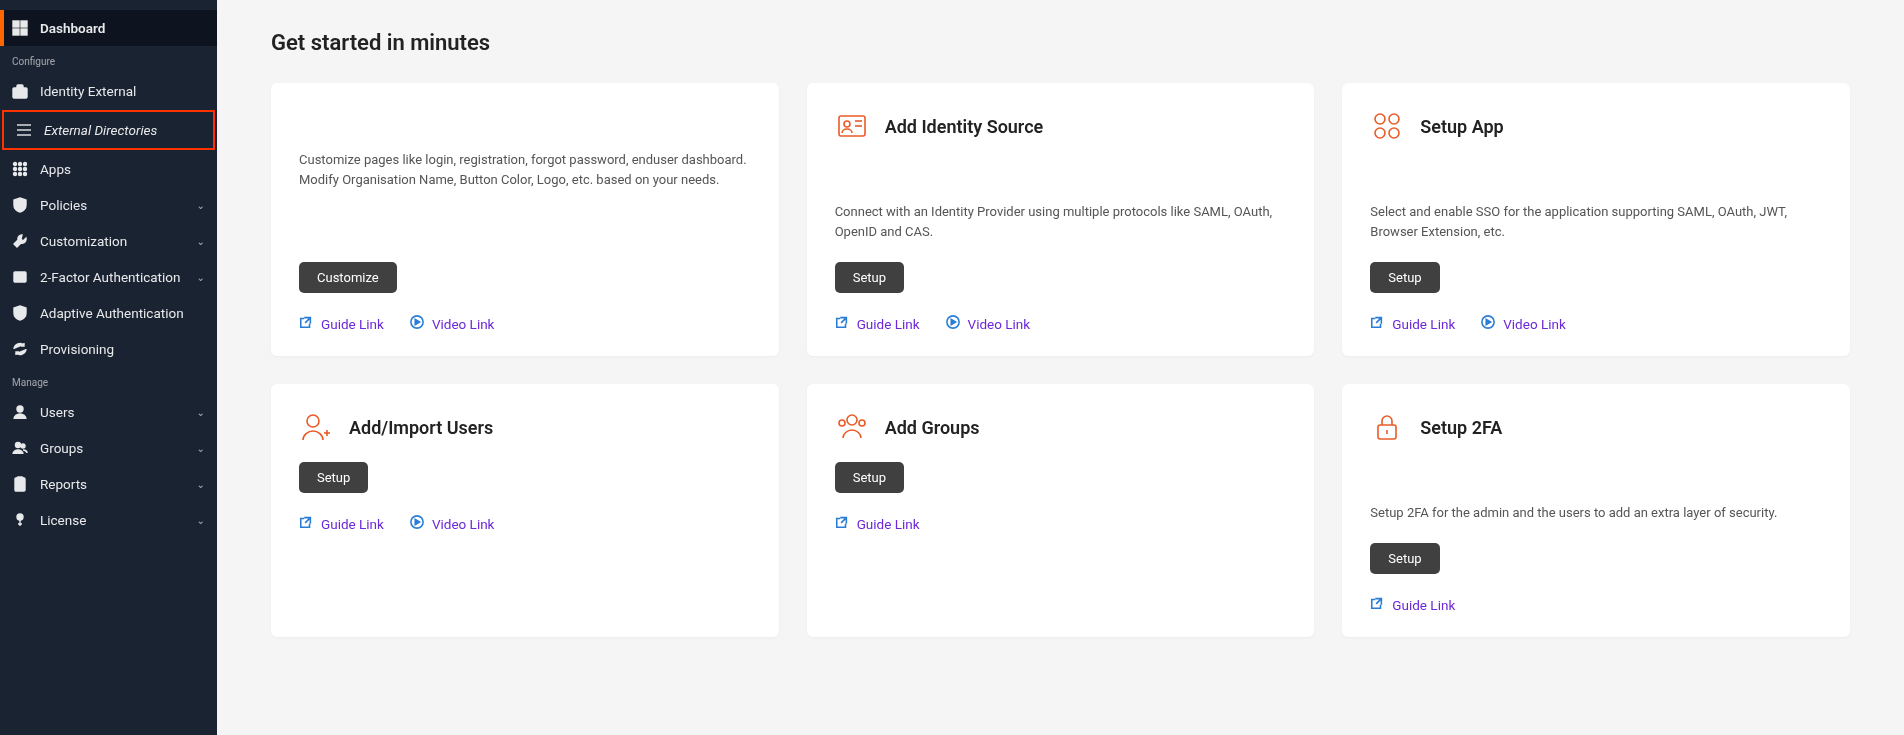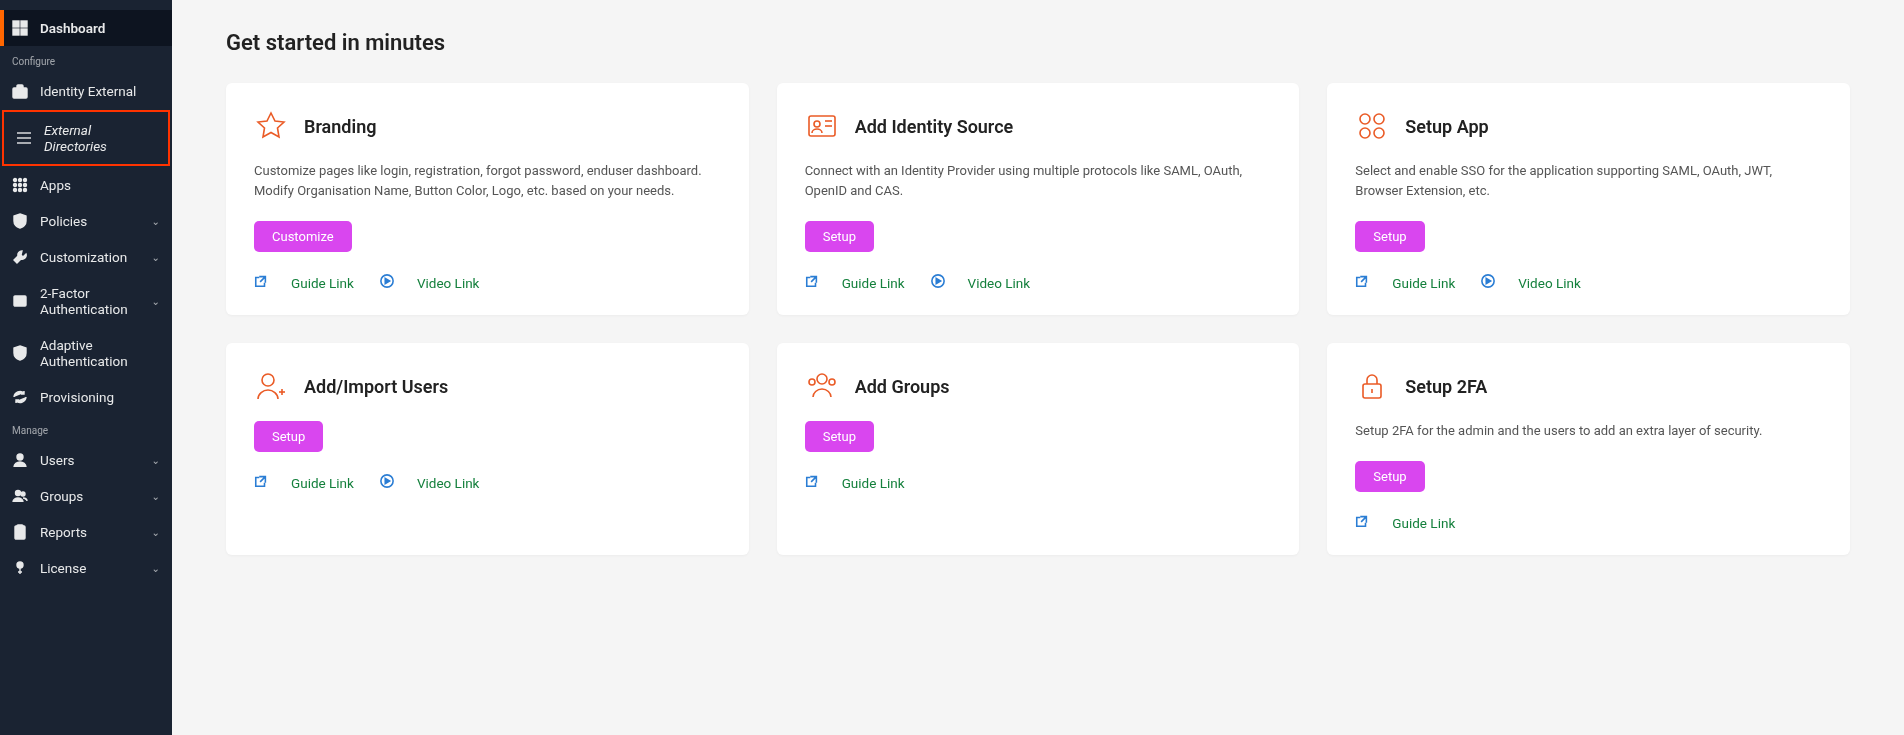--- a/index.html
+++ b/index.html
@@ -1,36 +1,36 @@
 <!DOCTYPE html>
 <html><head>
 <meta charset="utf-8">
 <style>
 * { margin:0; padding:0; box-sizing:border-box; font-family:-apple-system,BlinkMacSystemFont,"Segoe UI",Roboto,sans-serif; }
 body { background:#f5f5f5; display:flex; width:1904px; height:735px; overflow:hidden; }
-.sidebar { width:172px; background:#1a2332; color:#e8e9ea; flex-shrink:0; padding-top:10px; overflow-y:auto; }
+.sidebar { width:217px; background:#1a2332; color:#e8e9ea; flex-shrink:0; padding-top:10px; overflow-y:auto; }
 .sb-item { display:flex; align-items:center; gap:12px; padding:10px 12px; font-size:13.5px; cursor:pointer; position:relative; }
 .sb-item .chev { margin-left:auto; font-size:10px; opacity:.7; }
 .sb-item.active { background:#0d1420; border-left:4px solid #ff6600; padding-left:8px; font-weight:600; }
 .sb-item.highlight { border:2px solid #ff3300; margin:1px 2px;font-style:italic; }
 .sb-section { font-size:10px; padding:10px 12px 6px; opacity:.65; }
 .sb-icon { width:16px; height:16px; display:inline-flex; align-items:center; justify-content:center; flex-shrink:0; }
 .sb-icon svg { width:16px; height:16px; fill:#e8e9ea; }
 .main { flex:1; padding:30px 54px; overflow:auto; }
 .page-title { font-size:22px; font-weight:600; color:#222; margin-bottom:28px; }
 .grid { display:grid; grid-template-columns:repeat(3,1fr); gap:28px; }
 .card { background:#fff; border-radius:6px; padding:26px 28px 24px; box-shadow:0 1px 3px rgba(0,0,0,.04); display:flex; flex-direction:column; }
 .card-head { display:flex; align-items:center; gap:16px; margin-bottom:18px; }
 .card-icon { width:34px; height:34px; display:flex; align-items:center; justify-content:center; }
 .card-icon svg { width:32px; height:32px; fill:none; stroke:#ea5b26; stroke-width:1.6; }
 .card-title { font-size:18px; font-weight:600; color:#222; }
-.card-desc { font-size:13px; color:#555; line-height:1.55; margin-bottom:20px; flex:1; }
-.card-btn { background:#d946ef; color:#fff; border:none; padding:8px 18px; border-radius:5px; font-size:13px; cursor:pointer; align-self:flex-start; margin-bottom:22px; }
+.card-desc { font-size:13px; color:#555; line-height:1.55; margin-bottom:20px; flex:1;margin-top:41px; }
+.card-btn { background:#404040; color:#fff; border:none; padding:8px 18px; border-radius:5px; font-size:13px; cursor:pointer; align-self:flex-start; margin-bottom:22px; }
 .card-links { display:flex; gap:26px; }
-.link { display:flex; align-items:center; gap:23px; color:#15803d; font-size:13.5px; text-decoration:none; cursor:pointer; }
+.link { display:flex; align-items:center; gap:8px; color:#6d28d9; font-size:13.5px; text-decoration:none; cursor:pointer; }
 .link svg { width:14px; height:14px; stroke:#2a7dd4; fill:none; stroke-width:1.8; }
 </style>
 </head>
 <body>
 
 <nav class="sidebar">
     <div class="sb-item active">
       <span class="sb-icon">
         <svg viewBox="0 0 16 16" fill="none" stroke="#e8e9ea" stroke-width="1.4">
           <rect x="1" y="1" width="6" height="6"></rect>
@@ -163,28 +163,20 @@
       </span>
     <span>License</span>
     <span class="chev">⌄</span>
     </div>
   </nav>
 
 <main class="main">
   <h1 class="page-title">Get started in minutes</h1>
   <div class="grid">
       <div class="card">
-    <div class="card-head">
-      <span class="card-icon">
-            <svg viewBox="0 0 32 32">
-              <path d="M16 3l4 8 9 1-6.5 6 1.5 9-8-4.5-8 4.5 1.5-9L3 12l9-1z"></path>
-            </svg>
-          </span>
-      <span class="card-title">Branding</span>
-    </div>
     <div class="card-desc">Customize pages like login, registration, forgot password, enduser dashboard. Modify Organisation Name, Button Color, Logo, etc. based on your needs.</div>
     <button class="card-btn">Customize</button>
     <div class="card-links">
       <a class="link">
             <span><svg viewBox="0 0 16 16">
                 <path d="M6 3h7v7M13 3L7 9"></path>
                 <path d="M12 10v4H2V4h4"></path>
               </svg></span>
             <span>Guide Link</span>
           </a>

